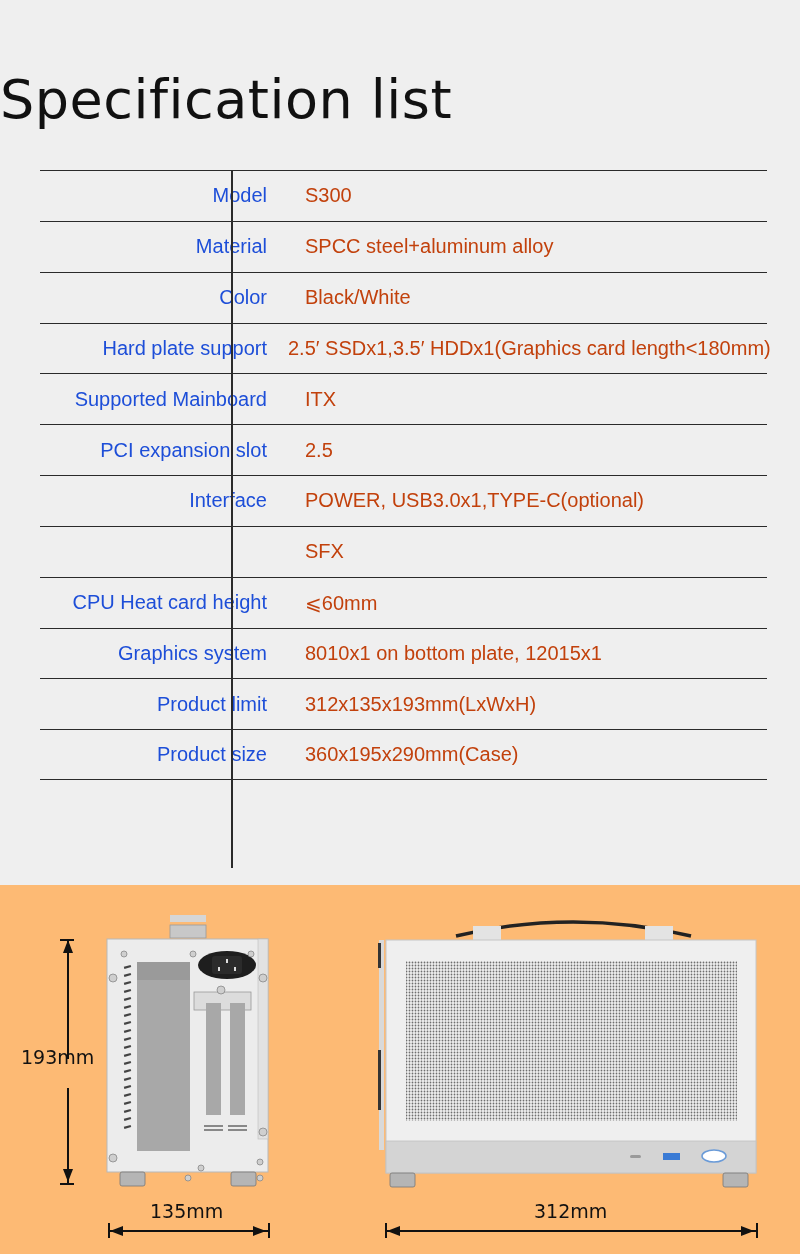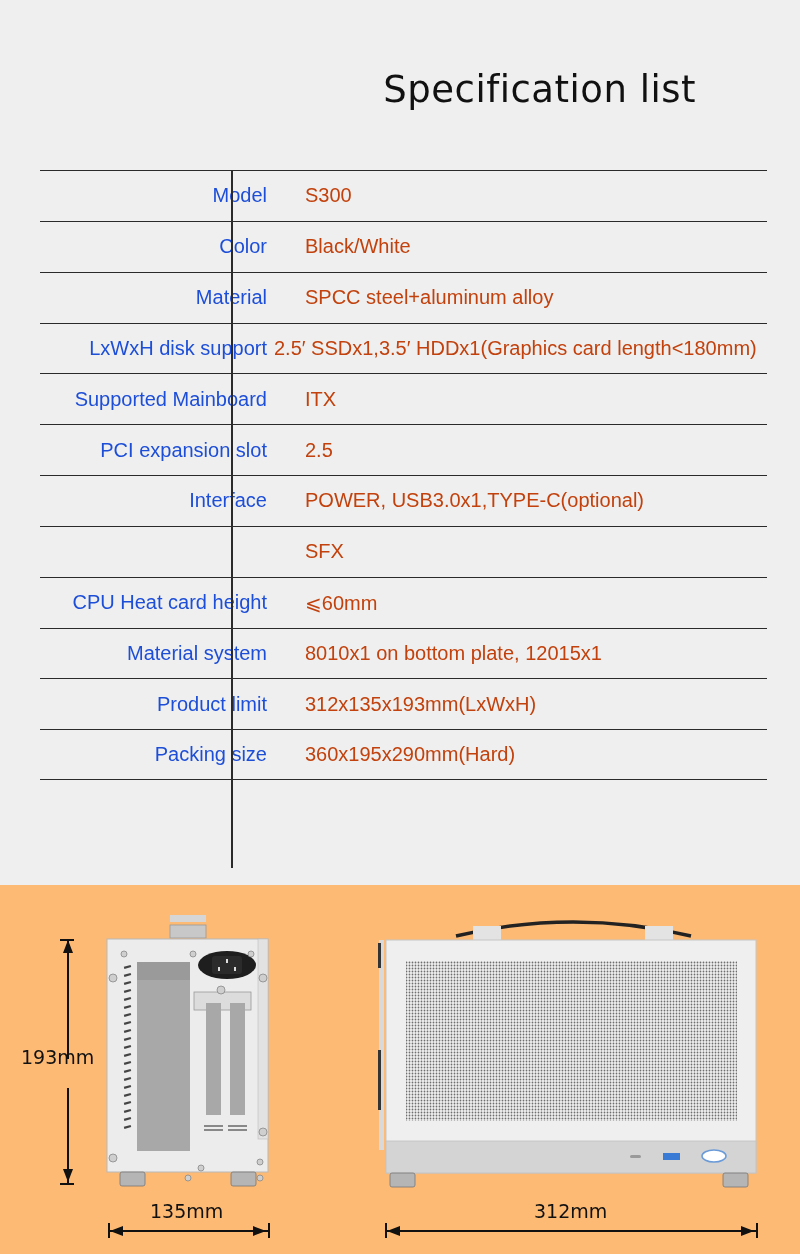--- a/index.html
+++ b/index.html
@@ -1,21 +1,21 @@
 <!DOCTYPE html>
 <html><head>
 <meta charset="utf-8">
 <style>
   * { box-sizing: border-box; margin: 0; padding: 0; }
   html, body { width: 800px; height: 1254px; overflow: hidden; background: #ffffff; }
   body { font-family: "Liberation Sans", "DejaVu Sans", sans-serif; color: #1a1a1a; position: relative; }
 
   .spec-section { position: absolute; left: 0; top: 0; width: 800px; height: 885px; background: #efefef; }
-  .title { position: absolute; left: 0; top: 68px; width: 696px; text-align: right;
-    font-family: "DejaVu Sans", sans-serif; font-size: 37px; font-weight: 500; color: #111; letter-spacing: 0.5px; }
+  .title { position: absolute; left: 0; top: 68px; width: 696px; text-align: left;
+    font-family: "DejaVu Sans", sans-serif; font-size: 54px; font-weight: 500; color: #111; letter-spacing: 0.5px; }
 
   .table { position: absolute; left: 40px; top: 170px; width: 727px; }
   .row { position: relative; height: 50.85px; border-top: 1.5px solid #2a2a2a; }
   .row:last-child { border-bottom: 1.5px solid #2a2a2a; }
   .divider { position: absolute; left: 231px; top: 170px; width: 1.5px; height: 698px; background: #2a2a2a; }
   .label { position: absolute; right: 500px; top: 0; height: 100%; display: flex; align-items: center;
     font-size: 20px; color: #1d4ed8; white-space: nowrap; }
   .value { position: absolute; left: 265px; top: 0; height: 100%; display: flex; align-items: center;
     font-size: 20px; color: #c2410c; white-space: nowrap; }
 
@@ -31,30 +31,30 @@
 
 <div class="spec-section">
   <div class="title">Specification list</div>
 
   <div class="table">
     <div class="row">
       <span class="label">Model</span>
       <span class="value">S300</span>
     </div>
     <div class="row">
+      <span class="label">Material</span>
+      <span class="value">SPCC steel+aluminum alloy</span>
+    </div>
+    <div class="row">
       <span class="label">Color</span>
       <span class="value">Black/White</span>
     </div>
     <div class="row">
-      <span class="label">Material</span>
-      <span class="value">SPCC steel+aluminum alloy</span>
-    </div>
-    <div class="row">
-      <span class="label">LxWxH disk support</span>
-      <span class="value" style="left:234px;">2.5′ SSDx1,3.5′ HDDx1(Graphics card length&lt;180mm)</span>
+      <span class="label">Hard plate support</span>
+      <span class="value" style="left:248px;">2.5′ SSDx1,3.5′ HDDx1(Graphics card length&lt;180mm)</span>
     </div>
     <div class="row">
       <span class="label">Supported Mainboard</span>
       <span class="value">ITX</span>
     </div>
     <div class="row">
       <span class="label">PCI expansion slot</span>
       <span class="value">2.5</span>
     </div>
     <div class="row">
@@ -62,30 +62,30 @@
       <span class="value">POWER, USB3.0x1,TYPE-C(optional)</span>
     </div>
     <div class="row">
       <span class="value">SFX</span>
     </div>
     <div class="row">
       <span class="label">CPU Heat card height</span>
       <span class="value">⩽60mm</span>
     </div>
     <div class="row">
-      <span class="label">Material system</span>
+      <span class="label">Graphics system</span>
       <span class="value">8010x1 on bottom plate, 12015x1</span>
     </div>
     <div class="row">
       <span class="label">Product limit</span>
       <span class="value">312x135x193mm(LxWxH)</span>
     </div>
     <div class="row">
-      <span class="label">Packing size</span>
-      <span class="value">360x195x290mm(Hard)</span>
+      <span class="label">Product size</span>
+      <span class="value">360x195x290mm(Case)</span>
     </div>
   </div>
   <div class="divider"></div>
 </div>
 
 <div class="diagram">
 
   <div class="tick-h" style="left:60px; top:54px; width:14px;"></div>
   <div class="vline" style="left:67px; top:56px; height:118px;"></div>
   <div class="dim-text" style="left:21px; top:161px;">193mm</div>

